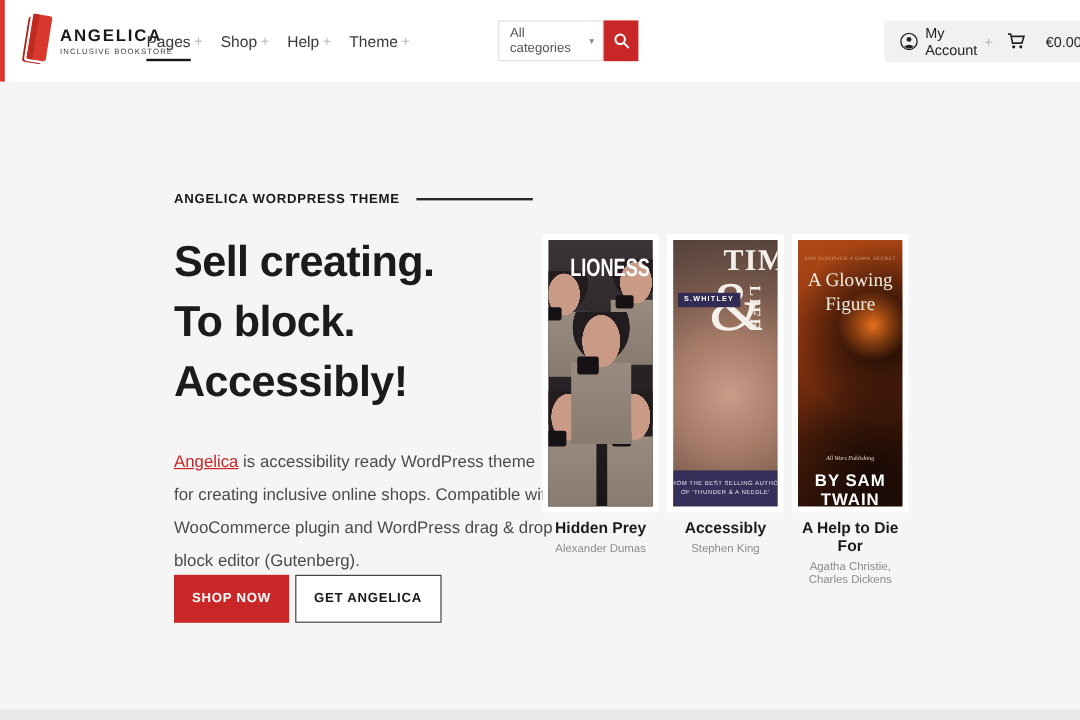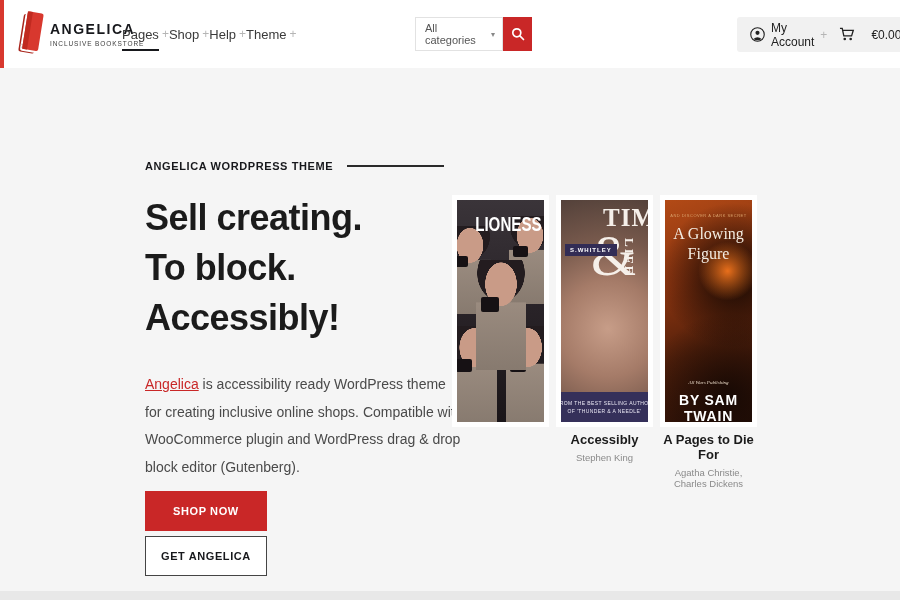--- a/index.html
+++ b/index.html
@@ -8,21 +8,21 @@
 
   
   .header { position:absolute; left:0; top:0; width:900px; height:68px; background:#fff; z-index:5; }
   .accent-stripe { position:absolute; left:0; top:0; width:4px; height:68px; background:#d8382e; }
   .logo { position:absolute; left:18px; top:11px; display:flex; align-items:center; cursor:pointer; }
   .book-icon { width:26px; height:46px; position:relative; }
   .logo-text { margin-left:6px; }
   .logo-title { font-size:14px; font-weight:bold; letter-spacing:1.5px; color:#17181c; }
   .logo-sub { font-size:6.5px; letter-spacing:0.9px; color:#3c3c3c; margin-top:3px; }
 
-  .nav { position:absolute; left:122px; top:0; height:68px; display:flex; align-items:center; }
+  .nav { position:absolute; left:122px; top:0; height:68px; display:flex; align-items:center; gap:15px; }
   .nav-item { font-size:13px; color:#3a3a3a; text-decoration:none; display:flex; align-items:center; gap:3px; cursor:pointer; }
   .nav-item .lbl { position:relative; padding-bottom:0; }
   .nav-item.active .lbl::after { content:""; position:absolute; left:0; right:0; bottom:-9px; height:2px; background:#17181c; }
   .plus { color:#b5b5b5; font-size:12px; }
 
   .search-group { position:absolute; left:415px; top:17px; height:34px; display:flex; }
   .cat-select { width:88px; height:34px; background:#fff; border:1px solid #e2e2e2; display:flex; align-items:center; justify-content:space-between; padding:0 7px 0 9px; font-size:11px; color:#555; cursor:pointer; }
   .caret { font-size:8px; color:#888; }
   .search-input { width:200px; height:34px; border:1px solid #e9e9e9; border-left:none; padding:0 10px; font-size:12px; color:#333; outline:none; font-family:"Liberation Sans", sans-serif; }
   .search-input::placeholder { color:#9a9a9a; }
@@ -37,21 +37,21 @@
   .main { position:absolute; left:0; top:68px; width:900px; height:523px; background:#f5f5f5; }
   .footer-strip { position:absolute; left:0; top:591px; width:900px; height:9px; background:#e8e8e8; }
 
   .eyebrow-row { position:absolute; left:145px; top:160px; width:299px; display:flex; align-items:center; }
   .eyebrow { font-size:11px; font-weight:bold; letter-spacing:0.6px; color:#17181c; white-space:nowrap; }
   .rule { flex:1; height:2px; background:#2a2a2a; margin-left:14px; }
 
   .hero-title { position:absolute; left:145px; top:193px; font-size:36px; line-height:50px; font-weight:800; color:#1b1b1b; letter-spacing:-0.5px; }
   .hero-par { position:absolute; left:145px; top:371px; width:318px; font-size:14px; line-height:27.5px; color:#4a4a4a; }
   .hero-link { color:#c92727; text-decoration:underline; cursor:pointer; }
-  .btn-row { position:absolute; left:145px; top:491px; display:flex; gap:5px;flex-direction:column; }
+  .btn-row { position:absolute; left:145px; top:479px; display:flex; gap:5px; }
   .btn { height:40px; font-size:11px; font-weight:bold; letter-spacing:0.6px; font-family:"Liberation Sans", sans-serif; cursor:pointer; }
   .btn-primary { background:#c92727; color:#fff; border:none; padding:0 15px; }
   .btn-outline { background:#fff; color:#17181c; border:1px solid #444; padding:0 15px; }
 
   
   .card { position:absolute; top:195px; width:97px; background:#fff; padding:5px; cursor:pointer; }
   .card-1 { left:452px; } .card-2 { left:556px; } .card-3 { left:660px; }
   .cover { position:relative; width:87px; height:222px; overflow:hidden; }
   .caption { position:absolute; width:97px; text-align:center; }
   .cap-1 { left:452px; } .cap-2 { left:556px; } .cap-3 { left:660px; }
@@ -205,20 +205,24 @@
   <div class="card card-1">
     <div class="cover cover-1">
       <div class="fig f1"></div>
       <div class="fig f2"></div>
       <div class="fig f4"></div>
       <div class="fig f5"></div>
       <div class="fig f3"></div>
       <div class="c1-title">LIONESS</div>
     </div>
   </div>
+  <div class="caption cap-1">
+    <div class="cap-title">Hidden Prey</div>
+    <div class="cap-author">Alexander Dumas</div>
+  </div>
 
   <div class="card card-2">
     <div class="cover cover-2">
       <div class="c2-time">TIME</div>
       <div class="c2-amp">&amp;</div>
       <div class="c2-life">LIFE</div>
       <div class="c2-authlabel">S.WHITLEY</div>
       <div class="c2-band">
         <div>FROM THE BEST SELLING AUTHOR</div>
         <div>OF 'THUNDER &amp; A NEEDLE'</div>
@@ -235,18 +239,18 @@
       <div class="c3-tag">AND DISCOVER A DARK SECRET</div>
       <div class="c3-title">
         <span>A Glowing</span><br>
         <span>Figure</span>
       </div>
       <div class="c3-pub">All Wars Publishing</div>
       <div class="c3-by">BY SAM TWAIN</div>
     </div>
   </div>
   <div class="caption cap-3">
-    <div class="cap-title">A Pages to Die For</div>
+    <div class="cap-title">A Help to Die For</div>
     <div class="cap-author">Agatha Christie, Charles Dickens</div>
   </div>
 
   <div class="footer-strip"></div>
 </div>
 
 </body></html>

